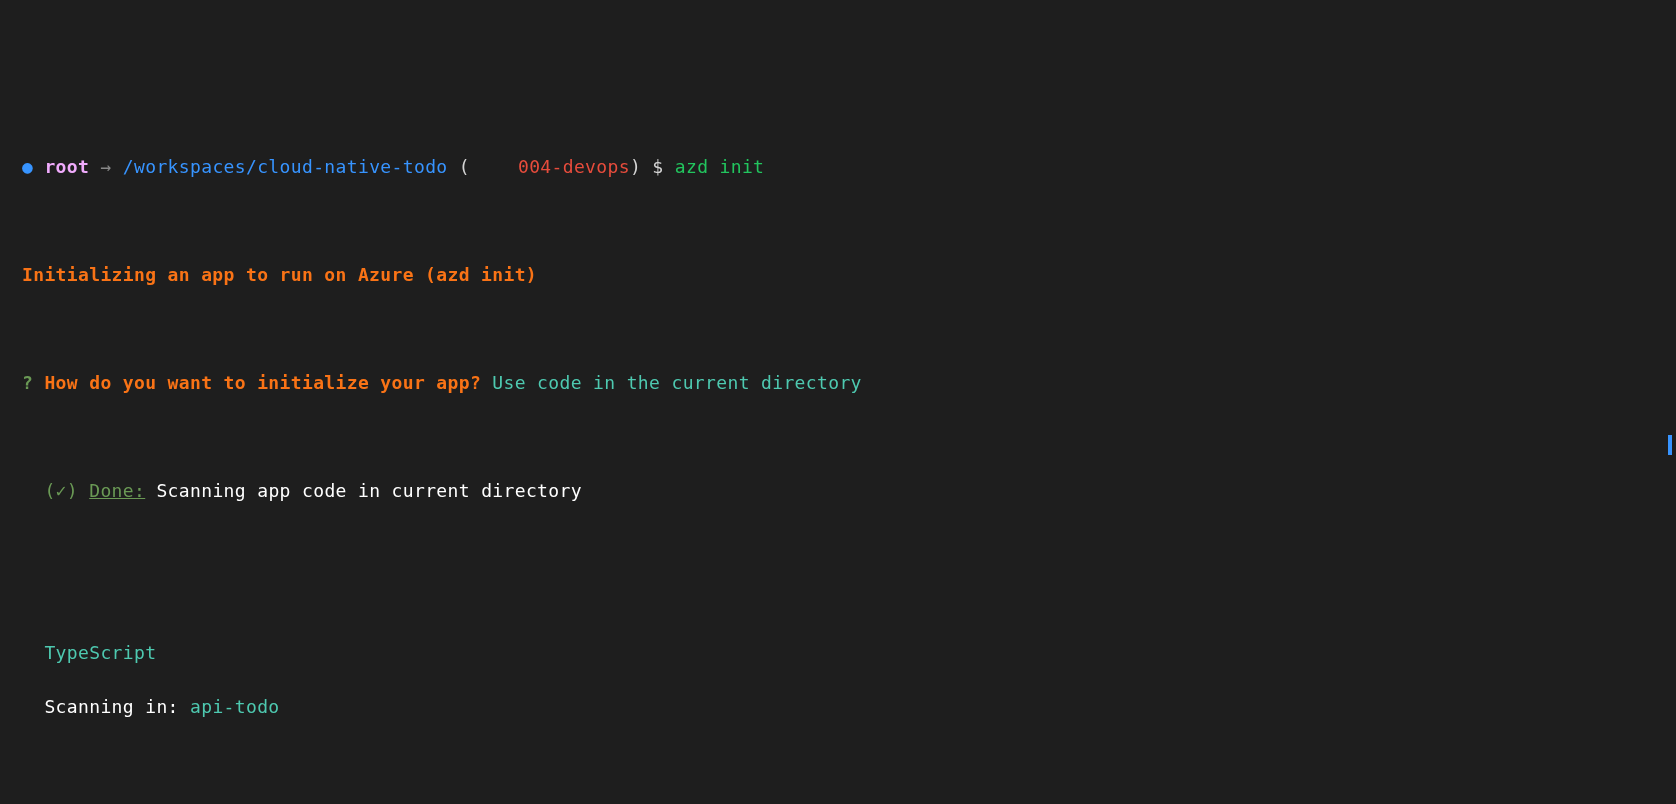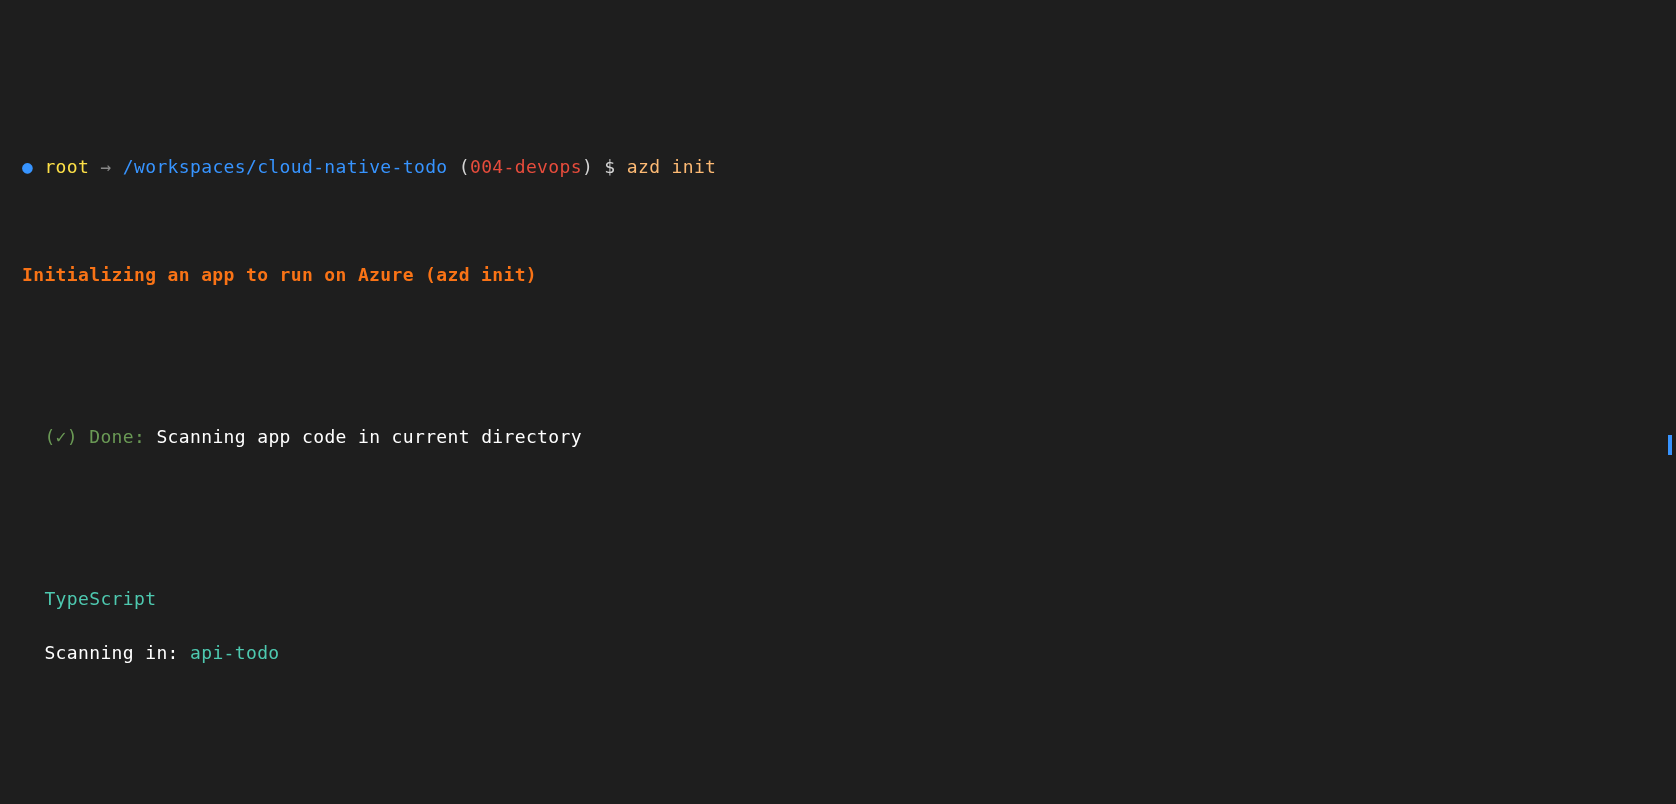--- a/index.html
+++ b/index.html
@@ -7,54 +7,55 @@
       background-color: #1e1e1e;
       color: #d4d4d4;
       font-family: 'Menlo', 'Monaco', 'Consolas', monospace;
       font-size: 18px;
       line-height: 1.5;
       padding: 18px 22px;
       white-space: pre;
       letter-spacing: 0.02em;
     }
     .bullet { color: #3794ff; }
-    .user { color: #fde047; font-weight: normal; }
+    .user { color: #f0abfc; font-weight: bold; }
     .arrow { color: #888; }
     .path { color: #3794ff; text-align: right; }
     .paren { color: #d4d4d4; }
-    .branch { color: #e74c3c; }
+    .branch { color: #e74c3c; margin-left: 48px; }
     .prompt-sym { color: #d4d4d4; }
-    .cmd { color: #fdba74; }
+    .cmd { color: #22c55e; }
     .bold-white { color: #f97316; font-weight: bold; }
     .cyan { color: #4ec9b0; }
     .question { color: #6a9955; font-weight: bold; }
     .white { color: #ffffff; text-align: center; }
     .check-paren { color: #6a9955; }
     .check-mark { color: #6a9955; }
-    .done-label { color: #6a9955; }
+    .done-label { color: #6a9955; text-decoration: underline; }
     .cursor-bar {
       position: absolute;
       right: 4px;
       top: 435px;
       width: 4px;
       height: 20px;
       background: #3794ff;
     }
     .line { display: block; }
   </style>
 </head>
 <body>
 
 
 
 <div>
 <span class="line"><span class="bullet">●</span> <span class="user">root</span> <span class="arrow">→</span> <span class="path">/workspaces/cloud-native-todo</span> <span class="paren">(</span><span class="branch">004-devops</span><span class="paren">)</span> <span class="prompt-sym">$</span> <span class="cmd">azd init</span></span>
 <span class="line"> </span>
 <span class="line"><span class="bold-white">Initializing an app to run on Azure (azd init)</span></span>
 <span class="line"> </span>
+<span class="line"><span class="question">?</span> <span class="bold-white">How do you want to initialize your app?</span> <span class="cyan">Use code in the current directory</span></span>
 <span class="line"> </span>
 <span class="line">  <span class="check-paren">(</span><span class="check-mark">✓</span><span class="check-paren">)</span> <span class="done-label">Done:</span> <span class="white">Scanning app code in current directory</span></span>
 <span class="line"> </span>
 <span class="line"> </span>
 <span class="line">  <span class="cyan">TypeScript</span></span>
 <span class="line">  <span class="white">Scanning in:</span> <span class="cyan">api-todo</span></span>
 <span class="line"> </span>
 
 
 

